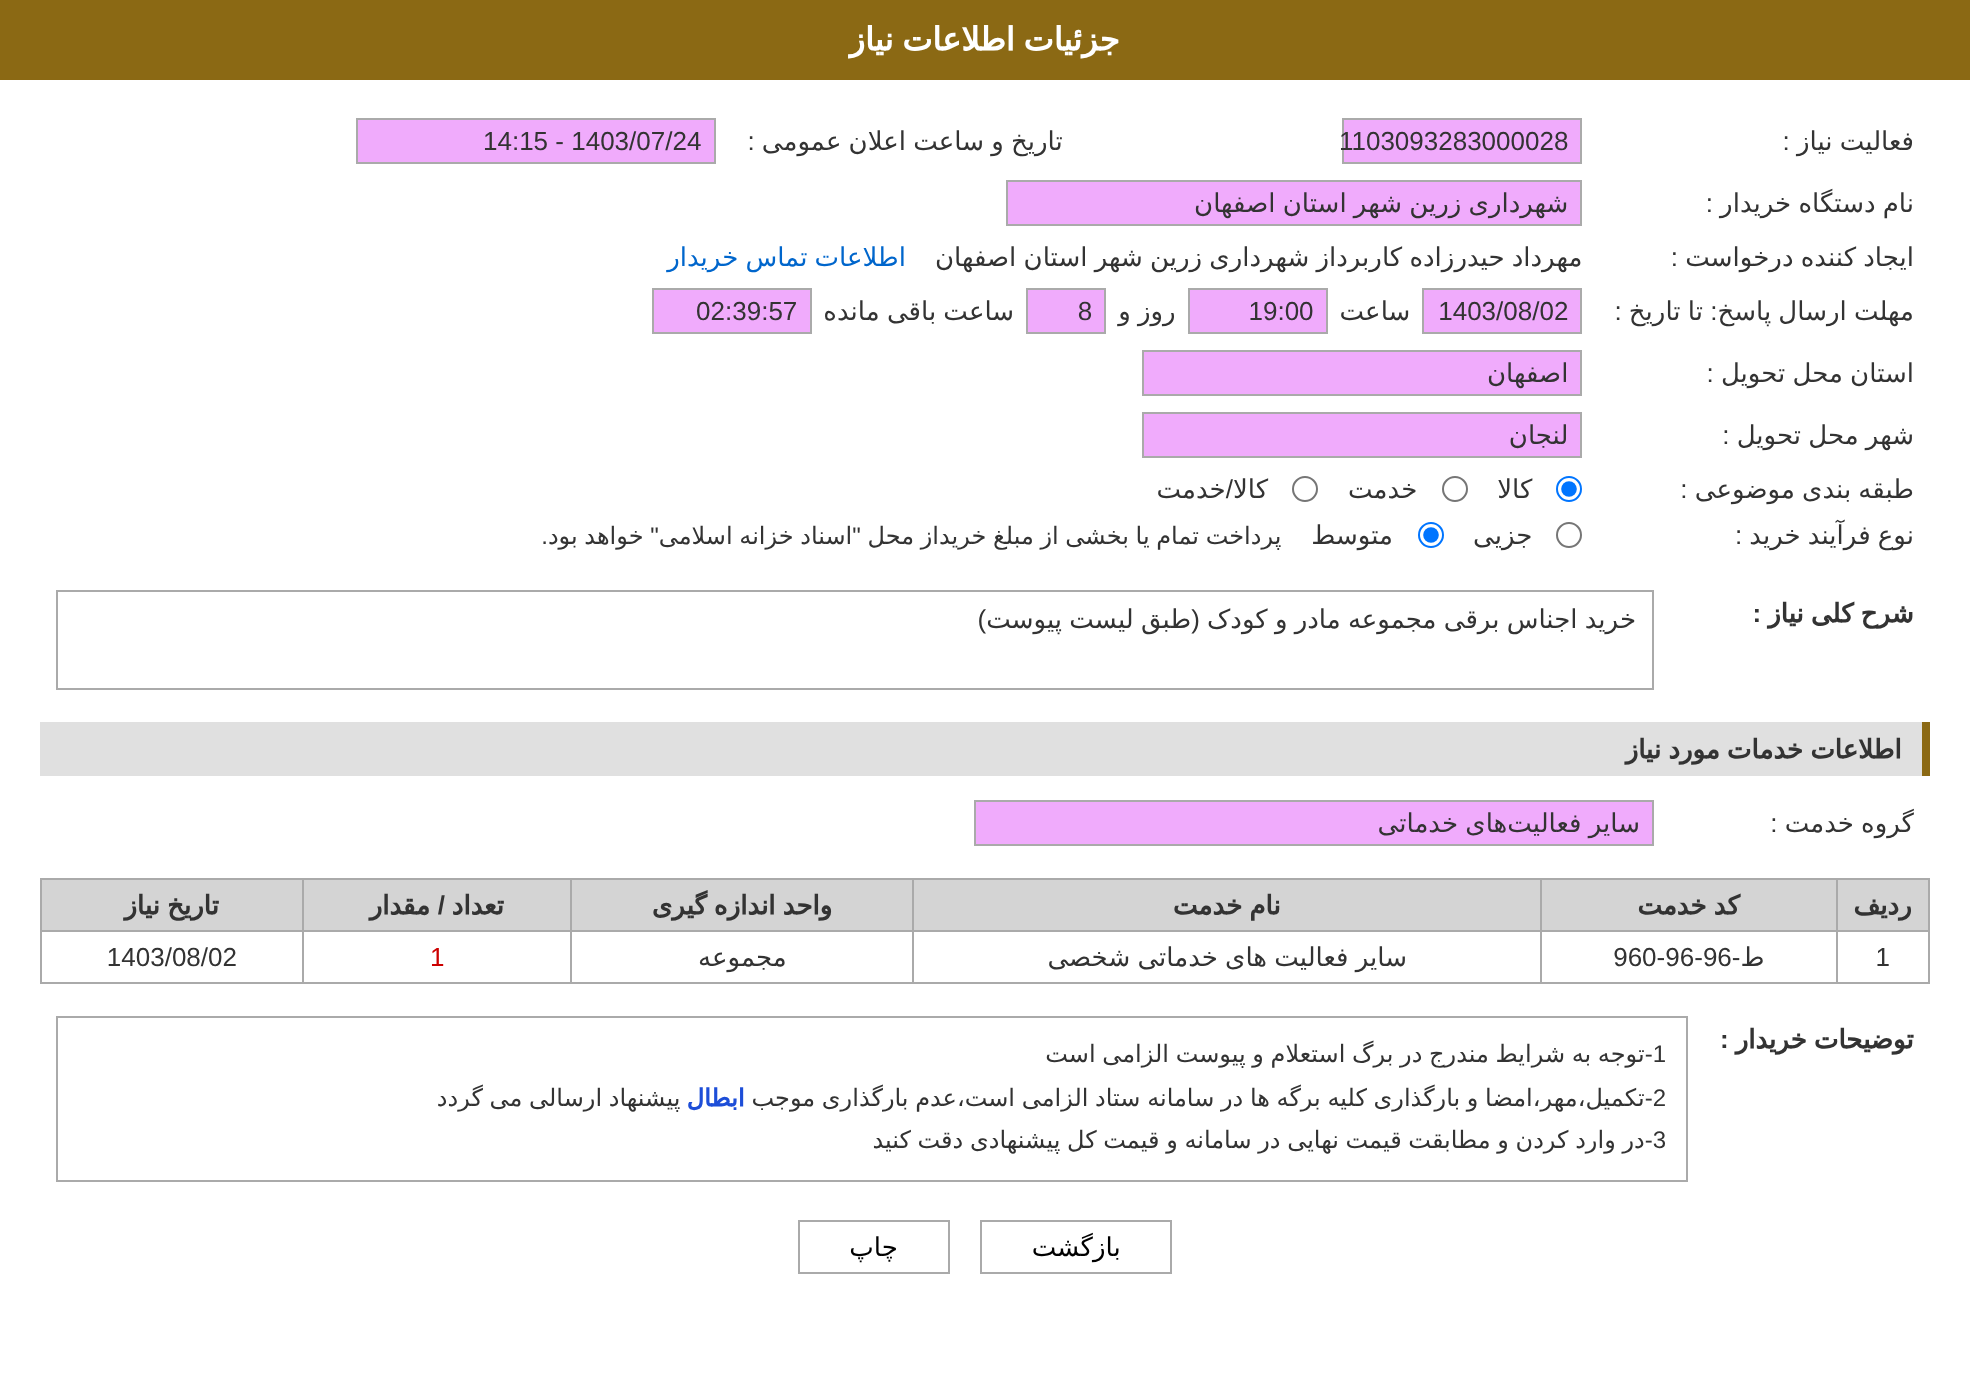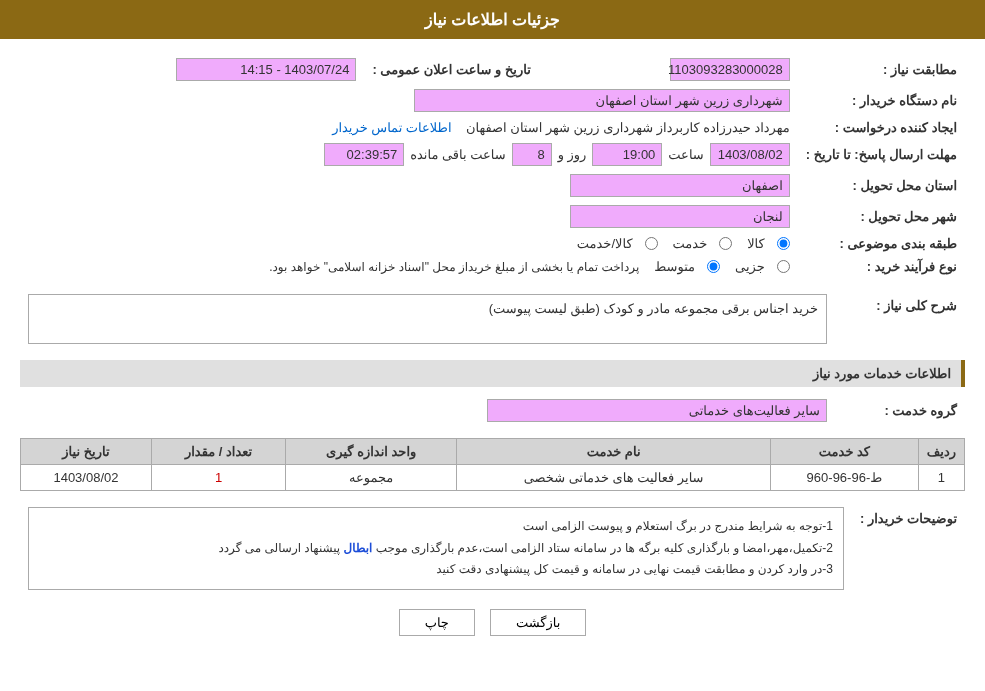--- a/index.html
+++ b/index.html
@@ -33,21 +33,21 @@
       margin-bottom: 12px;
     }
     .info-table td {
       padding: 4px 8px;
       vertical-align: middle;
     }
     .label-cell {
       text-align: right;
       white-space: nowrap;
       color: #333;
-      font-weight: bold;
+      font-weight: normal;
       width: 130px;
     }
     .value-cell {
       text-align: right;
     }
     .input-box {
       border: 1px solid #aaa;
       padding: 3px 6px;
       background: #f0abfc;
       display: inline-block;
@@ -172,35 +172,35 @@
   <div class="header-bar">
     <span>جزئیات اطلاعات نیاز</span>
   </div>
 
   <div class="content">
 
     <table class="info-table">
 
       <tbody>
           <tr>
-        <td class="label-cell">مطابقت نیاز :</td>
+        <td class="label-cell">فعالیت نیاز :</td>
         <td class="value-cell">
           <div class="input-box input-narrow">1103093283000028</div>
         </td>
         <td style="width:20px"></td>
         <td class="label-cell" style="text-align:right">تاریخ و ساعت اعلان عمومی :</td>
         <td class="value-cell">
           <div class="input-box" style="width:180px">1403/07/24 - 14:15</div>
         </td>
       </tr>
 
       <tr>
         <td class="label-cell">نام دستگاه خریدار :</td>
         <td class="value-cell" colspan="4">
-          <div class="input-box" style="width:376px">شهرداری زرین شهر استان اصفهان</div>
+          <div class="input-box" style="width:288px">شهرداری زرین شهر استان اصفهان</div>
         </td>
       </tr>
 
       <tr>
         <td class="label-cell">ایجاد کننده درخواست :</td>
         <td class="value-cell" colspan="4">
           <span>مهرداد حیدرزاده کاربرداز شهرداری زرین شهر استان اصفهان</span>
           &nbsp;&nbsp;
           <a href="#" class="link-text">اطلاعات تماس خریدار</a>
         </td>

